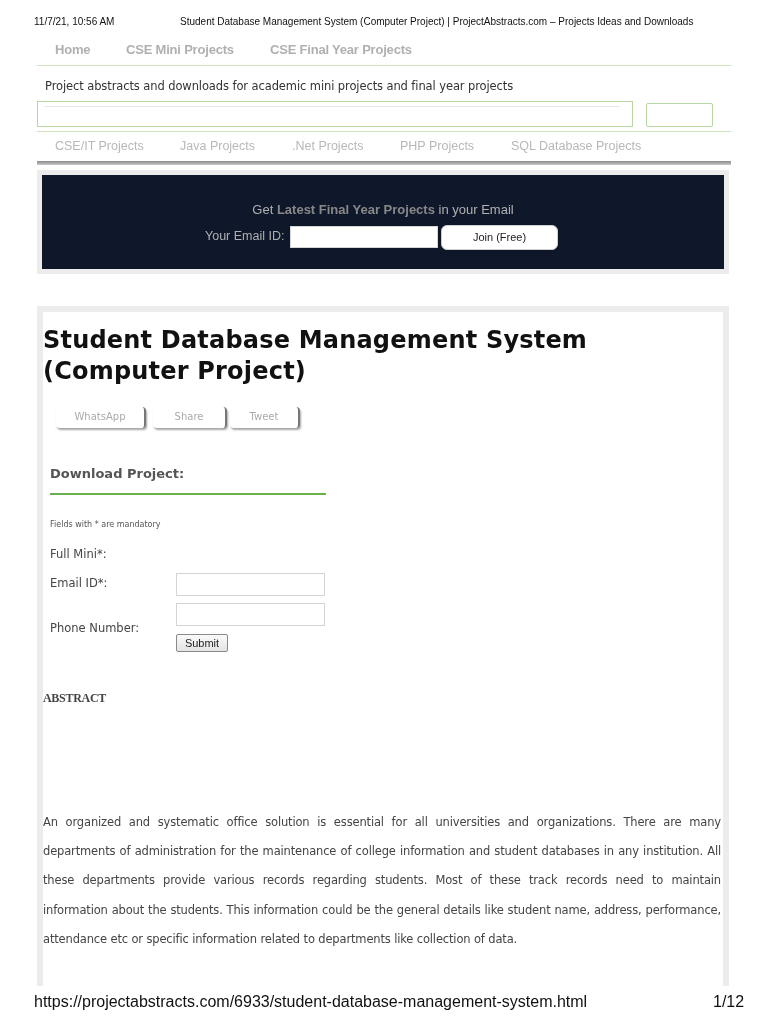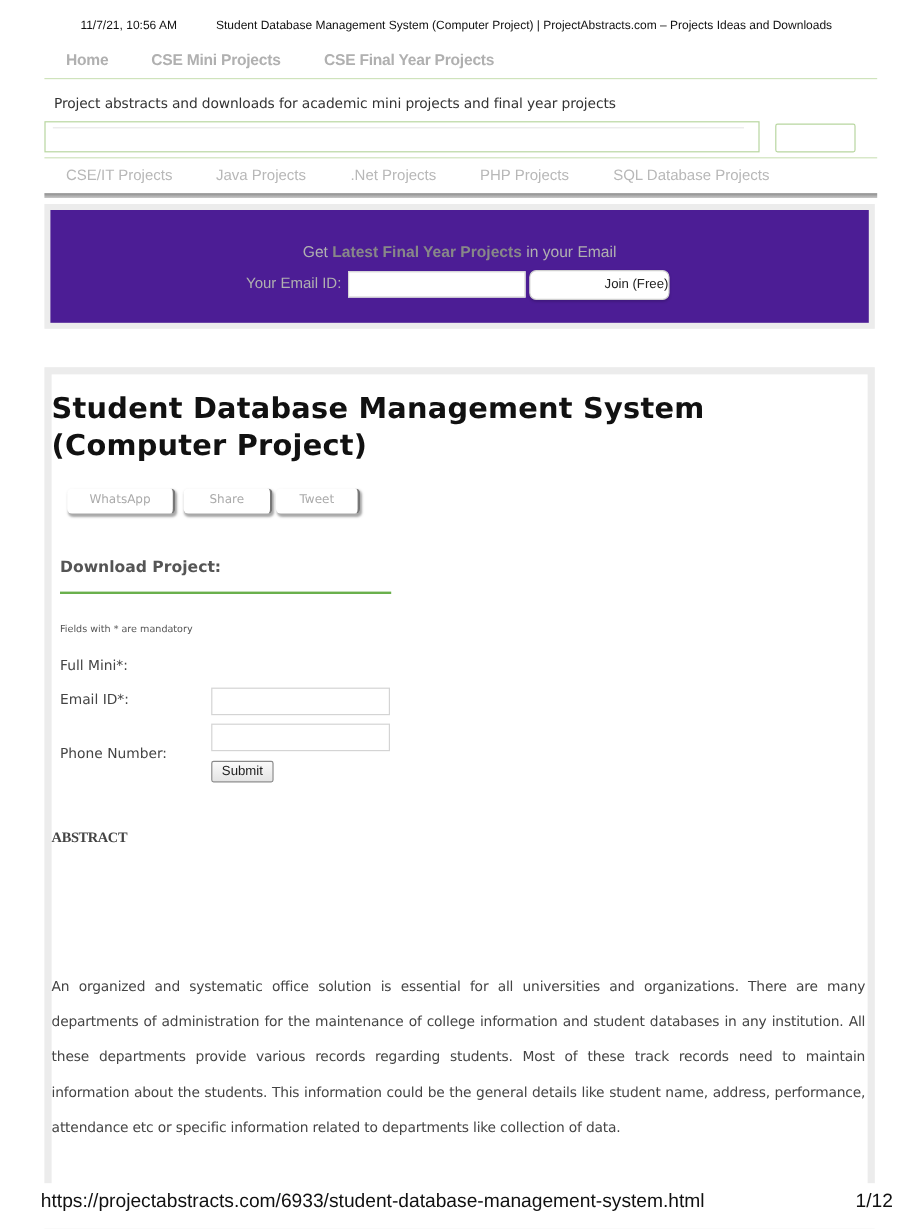--- a/index.html
+++ b/index.html
@@ -1,21 +1,21 @@
 <!DOCTYPE html>
 <html><head>
 <meta charset="utf-8">
 <style>
   * { box-sizing: border-box; margin: 0; padding: 0; }
   html, body { width: 768px; height: 1024px; background: #ffffff; overflow: hidden; }
   body { position: relative; font-family: "DejaVu Sans", sans-serif; color: #333; }
 
   .print-header { position: absolute; top: 16px; left: 0; width: 768px; height: 14px;
     font-family: "Liberation Sans", sans-serif; font-size: 10px; color: #111; }
-  .print-header .date { position: absolute; left: 34px; top: 0; margin-left: 33px; }
+  .print-header .date { position: absolute; left: 34px; top: 0; }
   .print-header .title { position: absolute; left: 180px; top: 0; }
 
   .top-nav { position: absolute; top: 38px; left: 37px; width: 694px; height: 28px;
     border-bottom: 1px solid #cfe3bc; }
   .top-nav a { position: absolute; top: 4px; font-family: "Liberation Sans", sans-serif;
     font-size: 13px; font-weight: bold; color: #b0b0b0; text-decoration: none; letter-spacing: -0.2px; }
 
   .tagline { position: absolute; top: 79px; left: 45px; font-size: 11.5px; color: #333;
     font-family: "DejaVu Sans", sans-serif; letter-spacing: -0.1px; }
 
@@ -27,32 +27,32 @@
 
   .cat-nav { position: absolute; top: 131px; left: 37px; width: 694px; height: 30px;
     border-top: 1px solid #cfe3bc; }
   .cat-nav a { position: absolute; top: 7px; font-family: "Liberation Sans", sans-serif;
     font-size: 12.5px; color: #b8b8b8; text-decoration: none; }
   .cat-nav-shadow { position: absolute; top: 161px; left: 37px; width: 694px; height: 4px;
     background: linear-gradient(#8a8a8a, #c8c8c8); }
 
   .subscribe-panel { position: absolute; top: 170px; left: 37px; width: 692px; height: 104px;
     background: #ececec; padding: 5px; }
-  .subscribe-inner { position: relative; width: 100%; height: 100%; background: #4c1d95; }
+  .subscribe-inner { position: relative; width: 100%; height: 100%; background: #0f172a; }
   .subscribe-heading { position: absolute; top: 27px; left: 0; width: 100%; text-align: center;
     font-family: "Liberation Sans", sans-serif; font-size: 13px; color: #b0b0b0; padding-left: 0px; }
   .subscribe-heading b { color: #888; }
   .email-label { position: absolute; top: 54px; left: 163px; font-family: "Liberation Sans", sans-serif;
     font-size: 12.5px; color: #b0b0b0; }
   .email-input { position: absolute; top: 51px; left: 248px; width: 148px; height: 22px;
     border: 1px solid #d6d6d6; background: #fff; }
   .join-button { position: absolute; top: 50px; left: 399px; width: 117px; height: 25px;
     border: 1px solid #d0d0d0; border-radius: 6px; background: #fff;
     box-shadow: 0 1px 2px rgba(0,0,0,0.15); font-family: "Liberation Sans", sans-serif;
-    font-size: 11px; color: #222; text-align: right; line-height: 23px; }
+    font-size: 11px; color: #222; text-align: center; line-height: 23px; }
 
   .content-panel { position: absolute; top: 306px; left: 37px; width: 692px; height: 718px;
     background: #ececec; padding: 6px 6px 0 6px; }
   .content-inner { position: relative; width: 100%; height: 680px; background: #fff; }
   .page-title { position: absolute; top: 13px; left: 0; width: 670px; font-family: "DejaVu Sans", sans-serif;
     font-size: 24px; line-height: 31px; color: #111; letter-spacing: 0.2px; }
 
   .share-btn { position: absolute; top: 95px; height: 21px; border-radius: 4px; background: #fff;
     box-shadow: 1px 2px 2px rgba(0,0,0,0.35); font-family: "DejaVu Sans", sans-serif;
     font-size: 10px; color: #aaa; text-align: center; line-height: 20px; border-right: 2px solid #777; }

